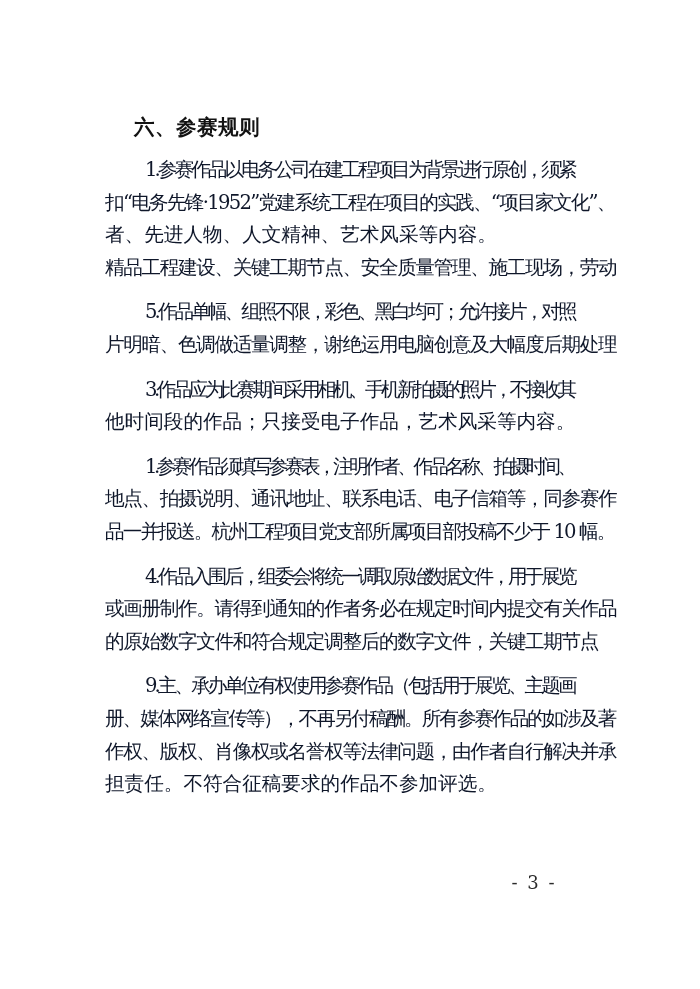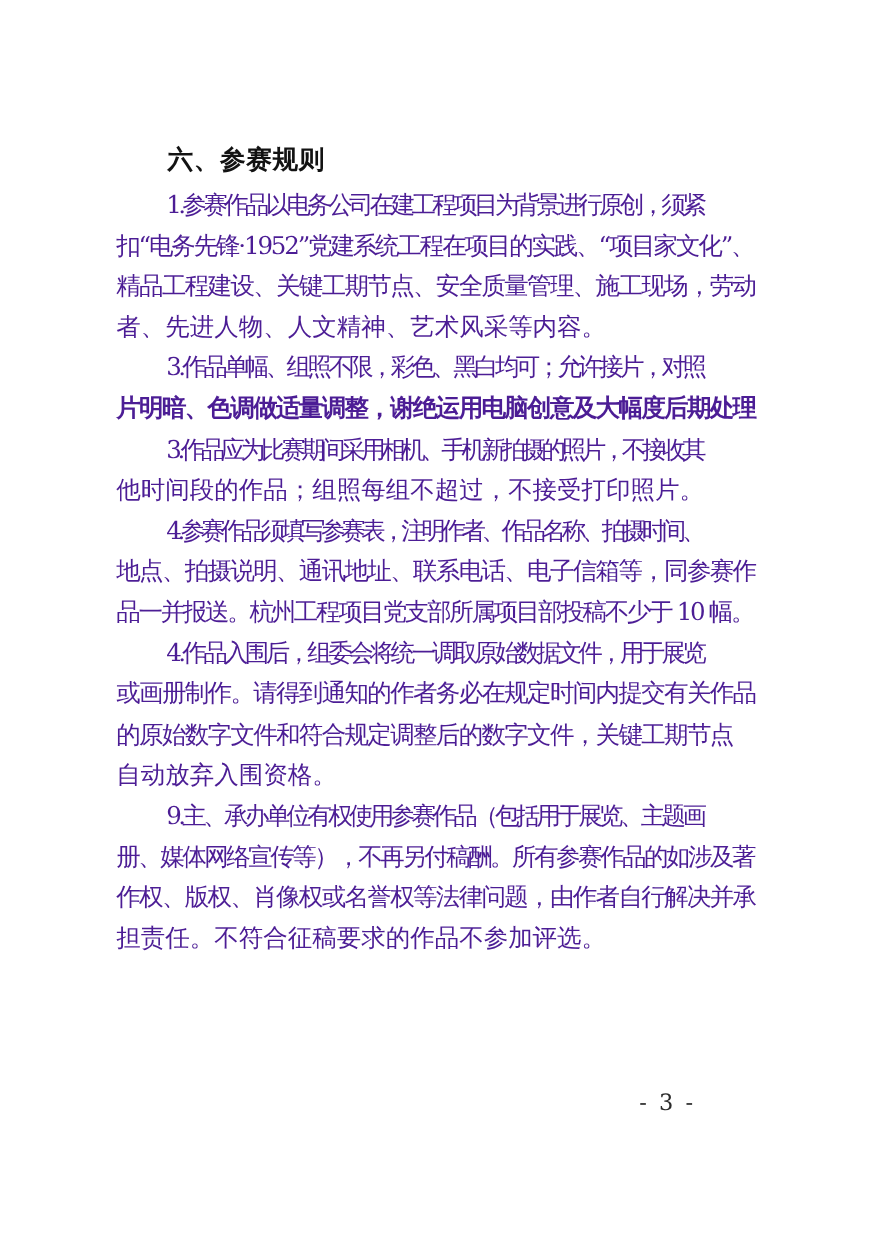--- a/index.html
+++ b/index.html
@@ -31,23 +31,23 @@
     font-size: 20.5px;
     color: #121212;
     letter-spacing: 0.5px;
     margin: 0 0 6px 0;
     padding-left: 41px;
     line-height: 30px;
     white-space: nowrap;
   }
   .para {
     font-size: 19.6px;
-    color: #4c1d95;
+    color: #0f172a;
     line-height: 32.6px;
-    margin: 0;
+    margin: 12px;
     text-align: justify;
     text-align-last: left;
     text-justify: inter-character;
     letter-spacing: 0.1px;
     word-break: break-all;
   }
   
   .line {
     display: block;
     white-space: nowrap;
@@ -79,45 +79,44 @@
 
 <div class="page">
 
   <div class="content">
 
     <h2 class="heading">六、参赛规则</h2>
 
     <div class="para">
       <span class="line indent" style="letter-spacing: -2.92308px;">1.参赛作品以电务公司在建工程项目为背景进行原创，须紧</span>
       <span class="line" style="letter-spacing: -1.71875px;">扣“电务先锋·1952”党建系统工程在项目的实践、“项目家文化”、</span>
+      <span class="line" style="letter-spacing: 0px;">者、先进人物、人文精神、艺术风采等内容。</span>
       <span class="line" style="letter-spacing: -1.33333px;">精品工程建设、关键工期节点、安全质量管理、施工现场，劳动</span>
-      <span class="line" style="letter-spacing: 0px;">者、先进人物、人文精神、艺术风采等内容。</span>
     </div>
 
     <div class="para">
-      <span class="line indent" style="letter-spacing: -2.92308px;">3.作品单幅、组照不限，彩色、黑白均可；允许接片，对照</span>
-      <span class="line" style="letter-spacing: -1.33333px; font-weight: bold;">片明暗、色调做适量调整，谢绝运用电脑创意及大幅度后期处理</span>
+      <span class="line indent" style="letter-spacing: -2.92308px;">5.作品单幅、组照不限，彩色、黑白均可；允许接片，对照</span>
+      <span class="line" style="letter-spacing: -1.33333px;">片明暗、色调做适量调整，谢绝运用电脑创意及大幅度后期处理</span>
     </div>
 
     <div class="para">
       <span class="line indent" style="letter-spacing: -3.55556px;">3.作品应为比赛期间采用相机、手机新拍摄的照片，不接收其</span>
-      <span class="line" style="letter-spacing: 0px;">他时间段的作品；组照每组不超过，不接受打印照片。</span>
+      <span class="line" style="letter-spacing: 0px;">他时间段的作品；只接受电子作品，艺术风采等内容。</span>
     </div>
 
     <div class="para">
-      <span class="line indent" style="letter-spacing: -3.55556px;">4.参赛作品须填写参赛表，注明作者、作品名称、拍摄时间、</span>
-      <span class="line" style="letter-spacing: -1.33333px;">地点、拍摄说明、通讯地址、联系电话、电子信箱等，同参赛作</span>
+      <span class="line indent" style="letter-spacing: -3.55556px;">1.参赛作品须填写参赛表，注明作者、作品名称、拍摄时间、</span>
+      <span class="line" style="letter-spacing: -1.33333px; font-family: Liberation Serif, serif;">地点、拍摄说明、通讯地址、联系电话、电子信箱等，同参赛作</span>
       <span class="line" style="letter-spacing: -1.83333px;">品一并报送。杭州工程项目党支部所属项目部投稿不少于 10 幅。</span>
     </div>
 
     <div class="para">
       <span class="line indent" style="letter-spacing: -2.92308px;">4.作品入围后，组委会将统一调取原始数据文件，用于展览</span>
       <span class="line" style="letter-spacing: -1.33333px;">或画册制作。请得到通知的作者务必在规定时间内提交有关作品</span>
       <span class="line" style="letter-spacing: -1.33333px;">的原始数字文件和符合规定调整后的数字文件，关键工期节点</span>
-      <span class="line" style="letter-spacing: 0px;">自动放弃入围资格。</span>
     </div>
 
     <div class="para">
       <span class="line indent" style="letter-spacing: -2.92308px;">9.主、承办单位有权使用参赛作品（包括用于展览、主题画</span>
       <span class="line" style="letter-spacing: -2px;">册、媒体网络宣传等），不再另付稿酬。所有参赛作品的如涉及著</span>
       <span class="line" style="letter-spacing: -1.33333px;">作权、版权、肖像权或名誉权等法律问题，由作者自行解决并承</span>
       <span class="line" style="letter-spacing: 0px;">担责任。不符合征稿要求的作品不参加评选。</span>
     </div>
 
   </div>

